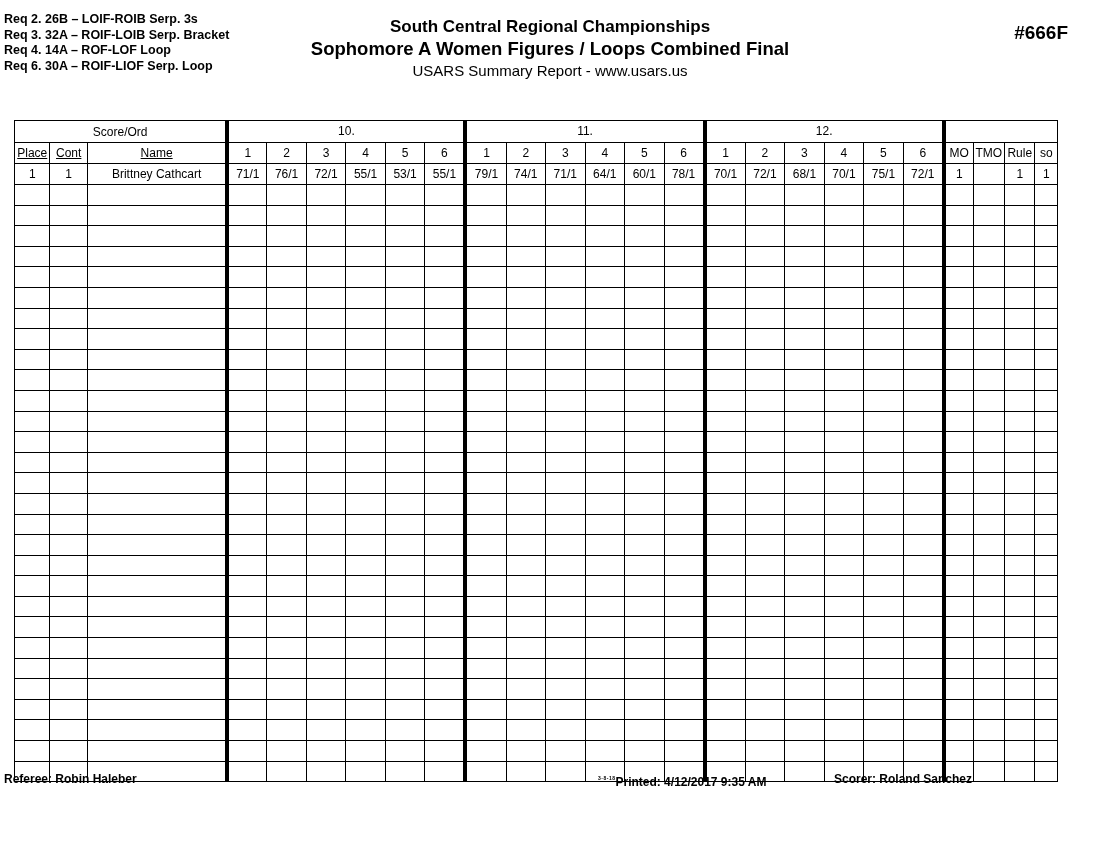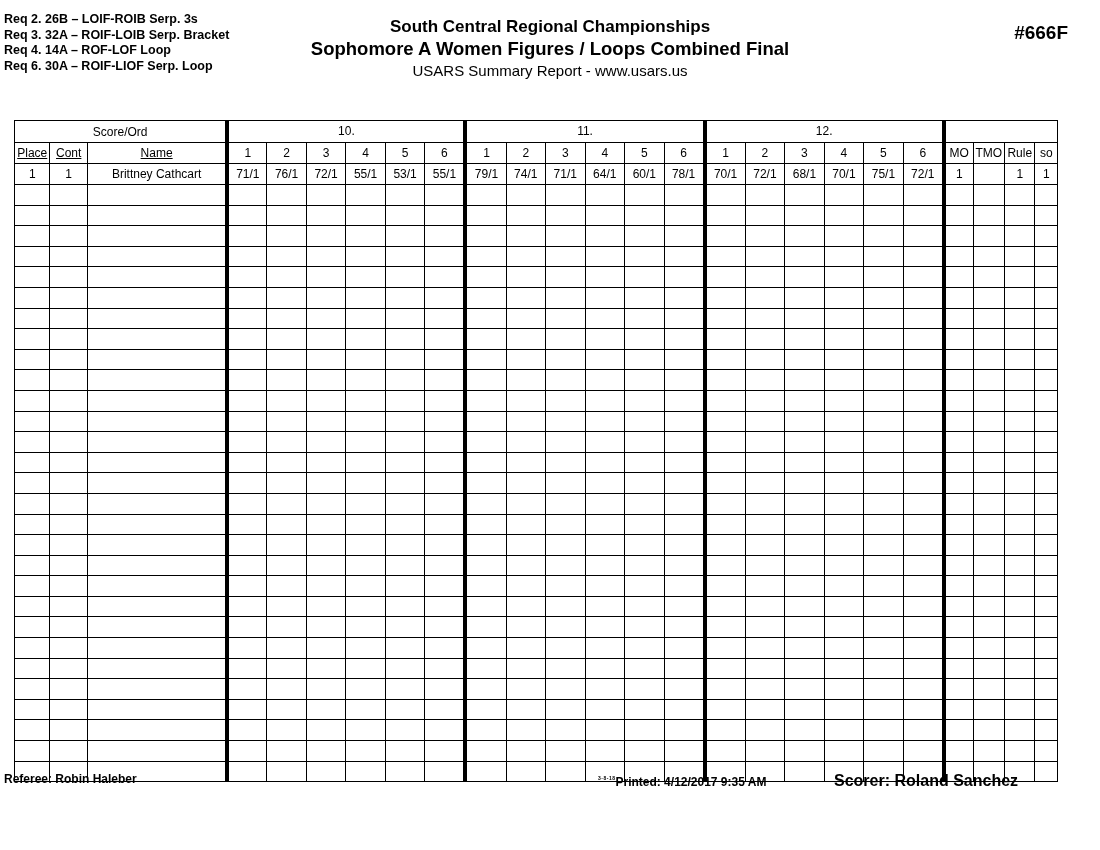--- a/index.html
+++ b/index.html
@@ -192,21 +192,21 @@
   }
   #footer-printed {
     font-size: 12px;
     font-weight: bold;
     white-space: nowrap;
   }
   #footer-scorer {
     position: absolute;
     left: 834px;
     top: 4px;
-    font-size: 16px;
+    font-size: 12px;
     font-weight: bold;
     white-space: nowrap;
   }
 </style>
 </head>
 <body>
 
 <div id="header-region">
 
   <div id="requirements-list">

